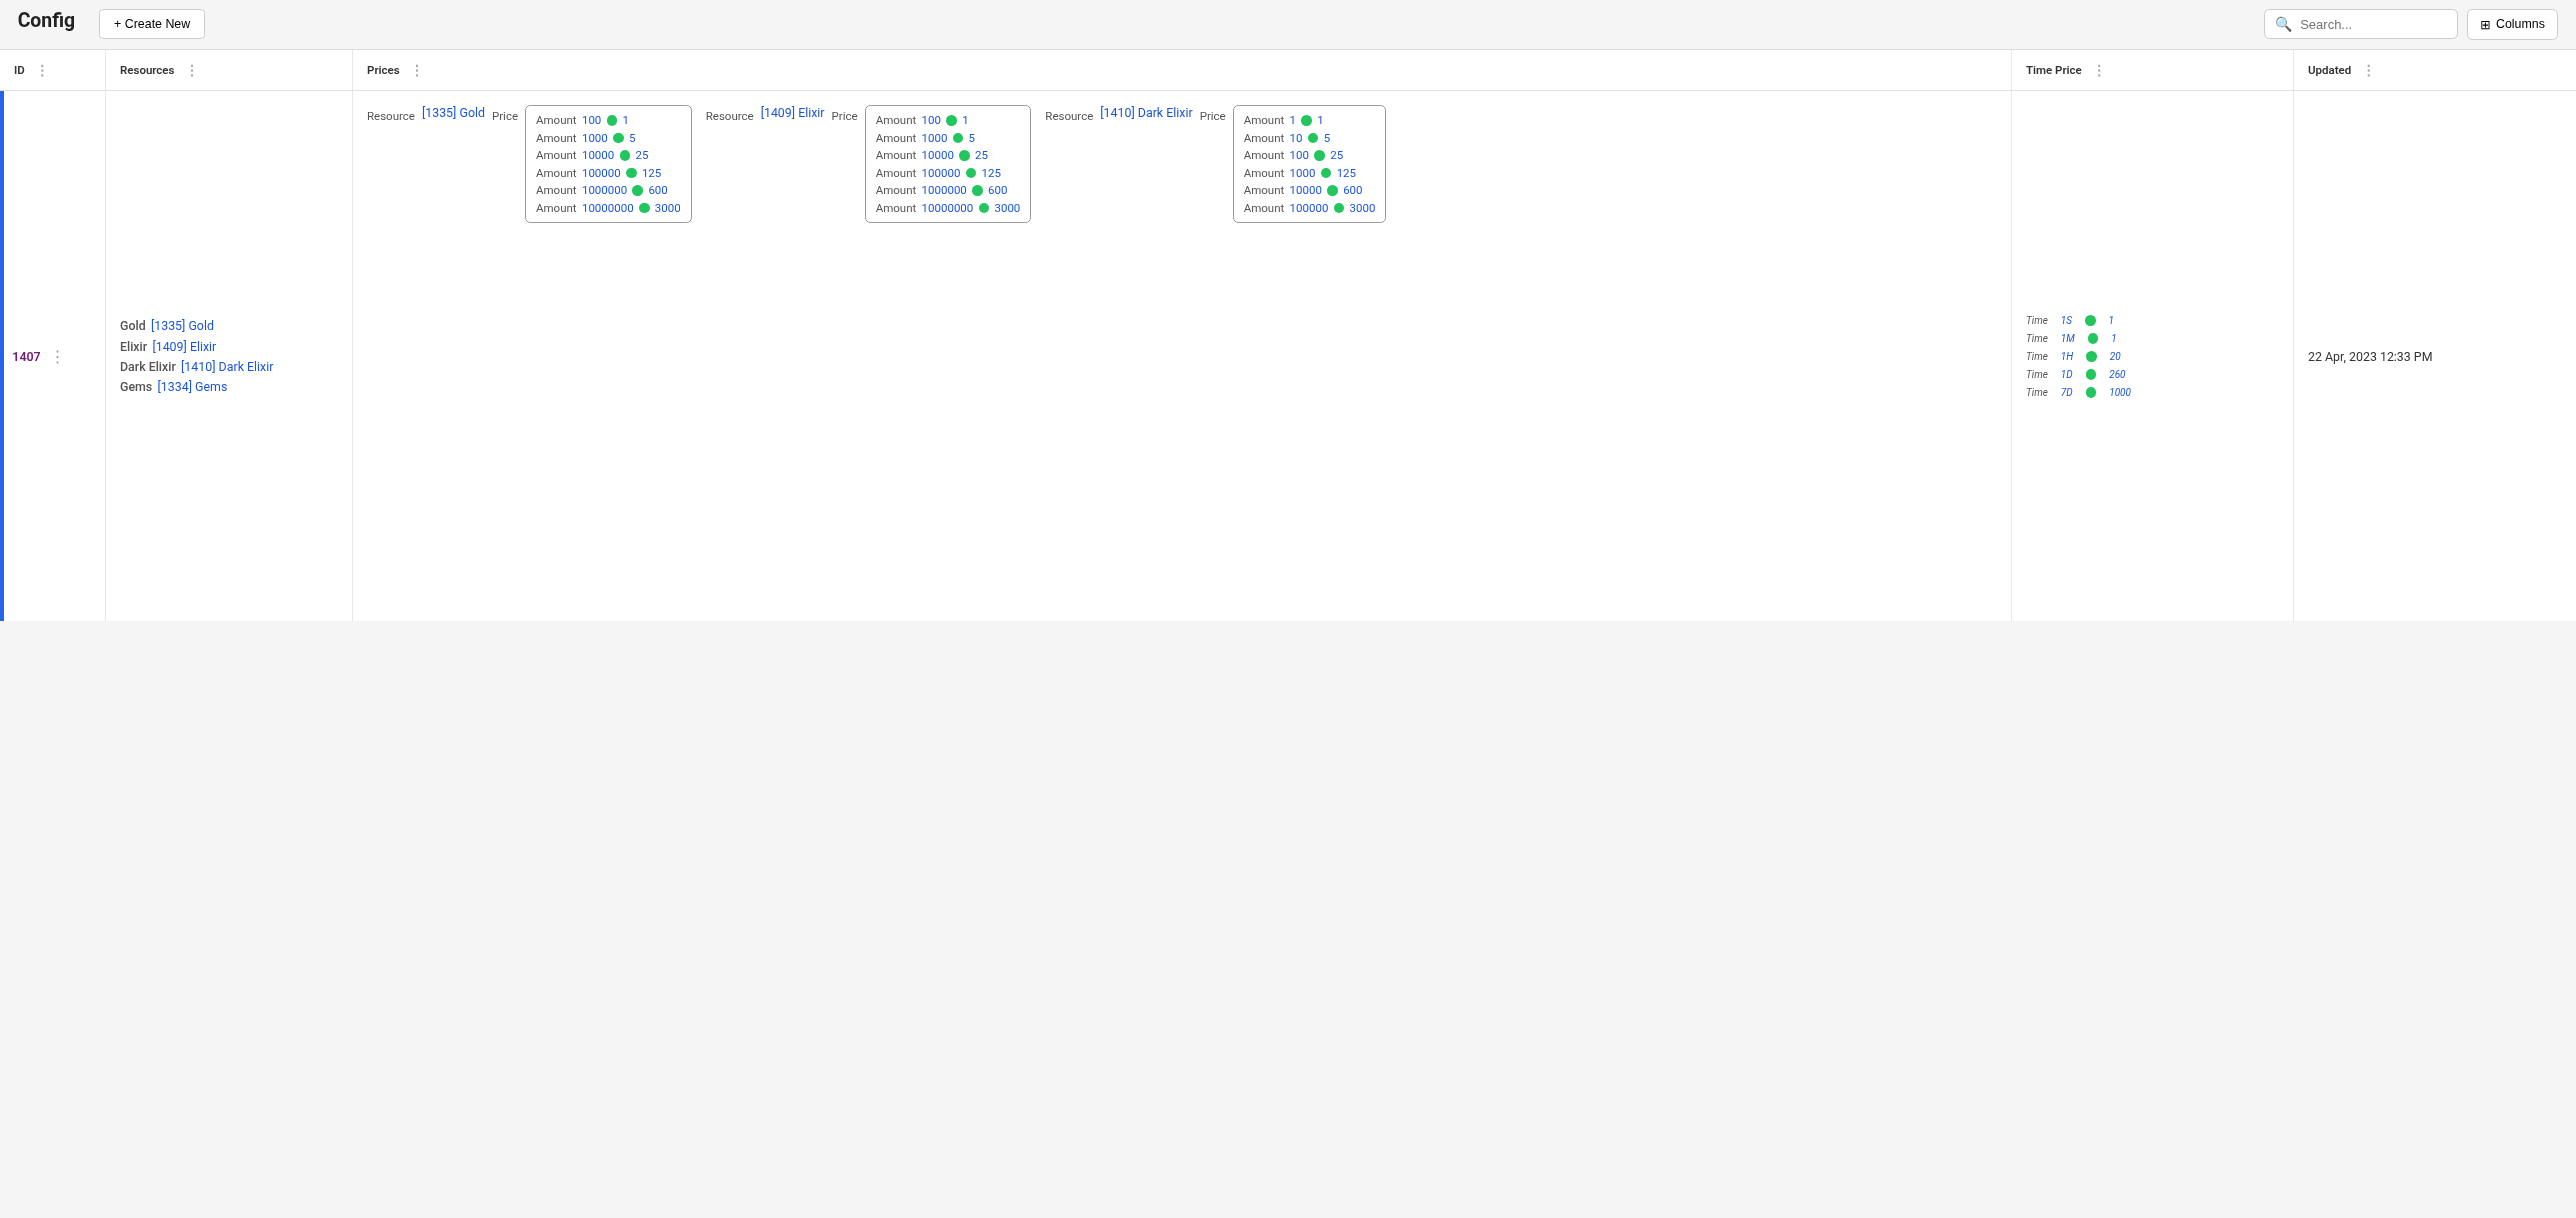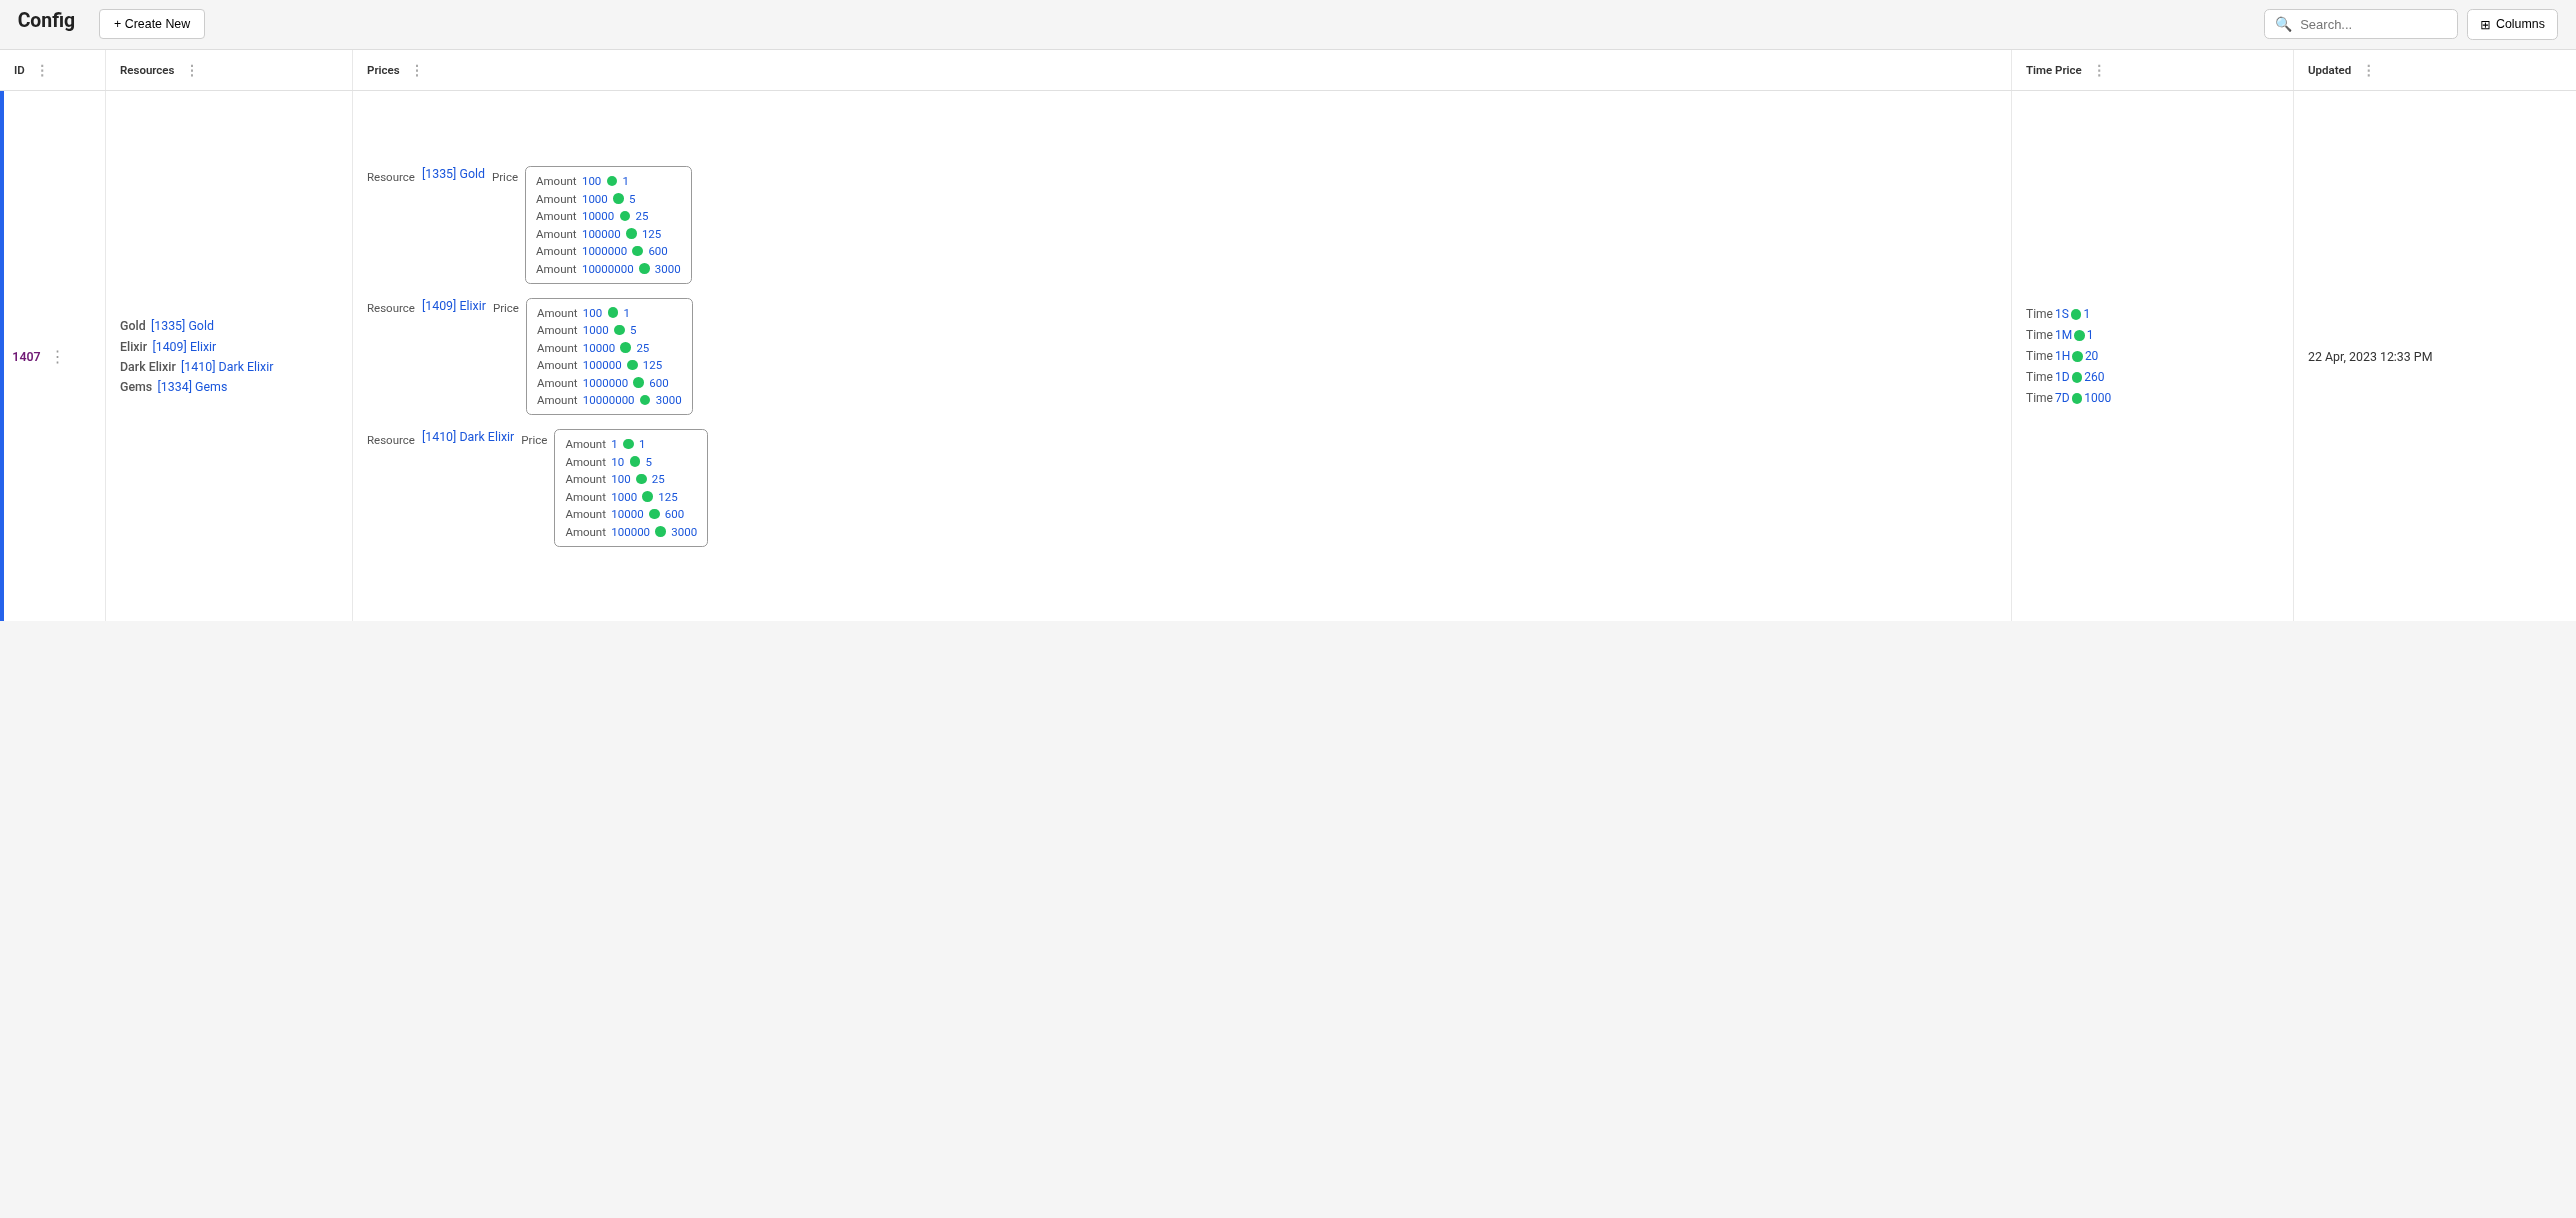--- a/index.html
+++ b/index.html
@@ -180,22 +180,23 @@
       height: 10.6px;
       border-radius: 50%;
       background: #22c55e;
       display: inline-block;
       flex-shrink: 0;
     }
     .price-value { color: #1a56db; }
     .time-row {
       display: flex;
       align-items: center;
-      gap: 2px;
-      font-size: 12px;
+      gap: 13px;
+      font-size: 10px;
+      font-style: italic;
     }
     .time-label { color: #555; }
     .time-value { color: #1a56db; }
     .time-amount { color: #1a56db; }
   </style>
 </head>
 <body>
 
 <div class="app-container">
 
@@ -263,21 +264,21 @@
         <div class="resource-item">
           <span class="resource-type">Dark Elixir</span>
           <a class="resource-link">[1410] Dark Elixir</a>
         </div>
         <div class="resource-item">
           <span class="resource-type">Gems</span>
           <a class="resource-link">[1334] Gems</a>
         </div>
       </div>
 
-      <div style="flex:1; border-right:0.9px solid #e8e8e8; padding:14px; display:flex; flex-direction:column; gap:14px; justify-content:center;">
+      <div style="flex:1; border-right:0.9px solid #e8e8e8; padding:14px; display:flex; flex-direction:row; gap:14px; justify-content:flex-start;">
 
         <div class="price-group">
           <span class="price-label">Resource</span>
           <a class="price-link">[1335] Gold</a>
           <span class="price-label">Price</span>
           <div class="price-box">
             <div class="price-row">
               <span class="price-amount-label">Amount</span>
               <span class="price-amount-value">100</span>
               <span class="green-dot"></span>

